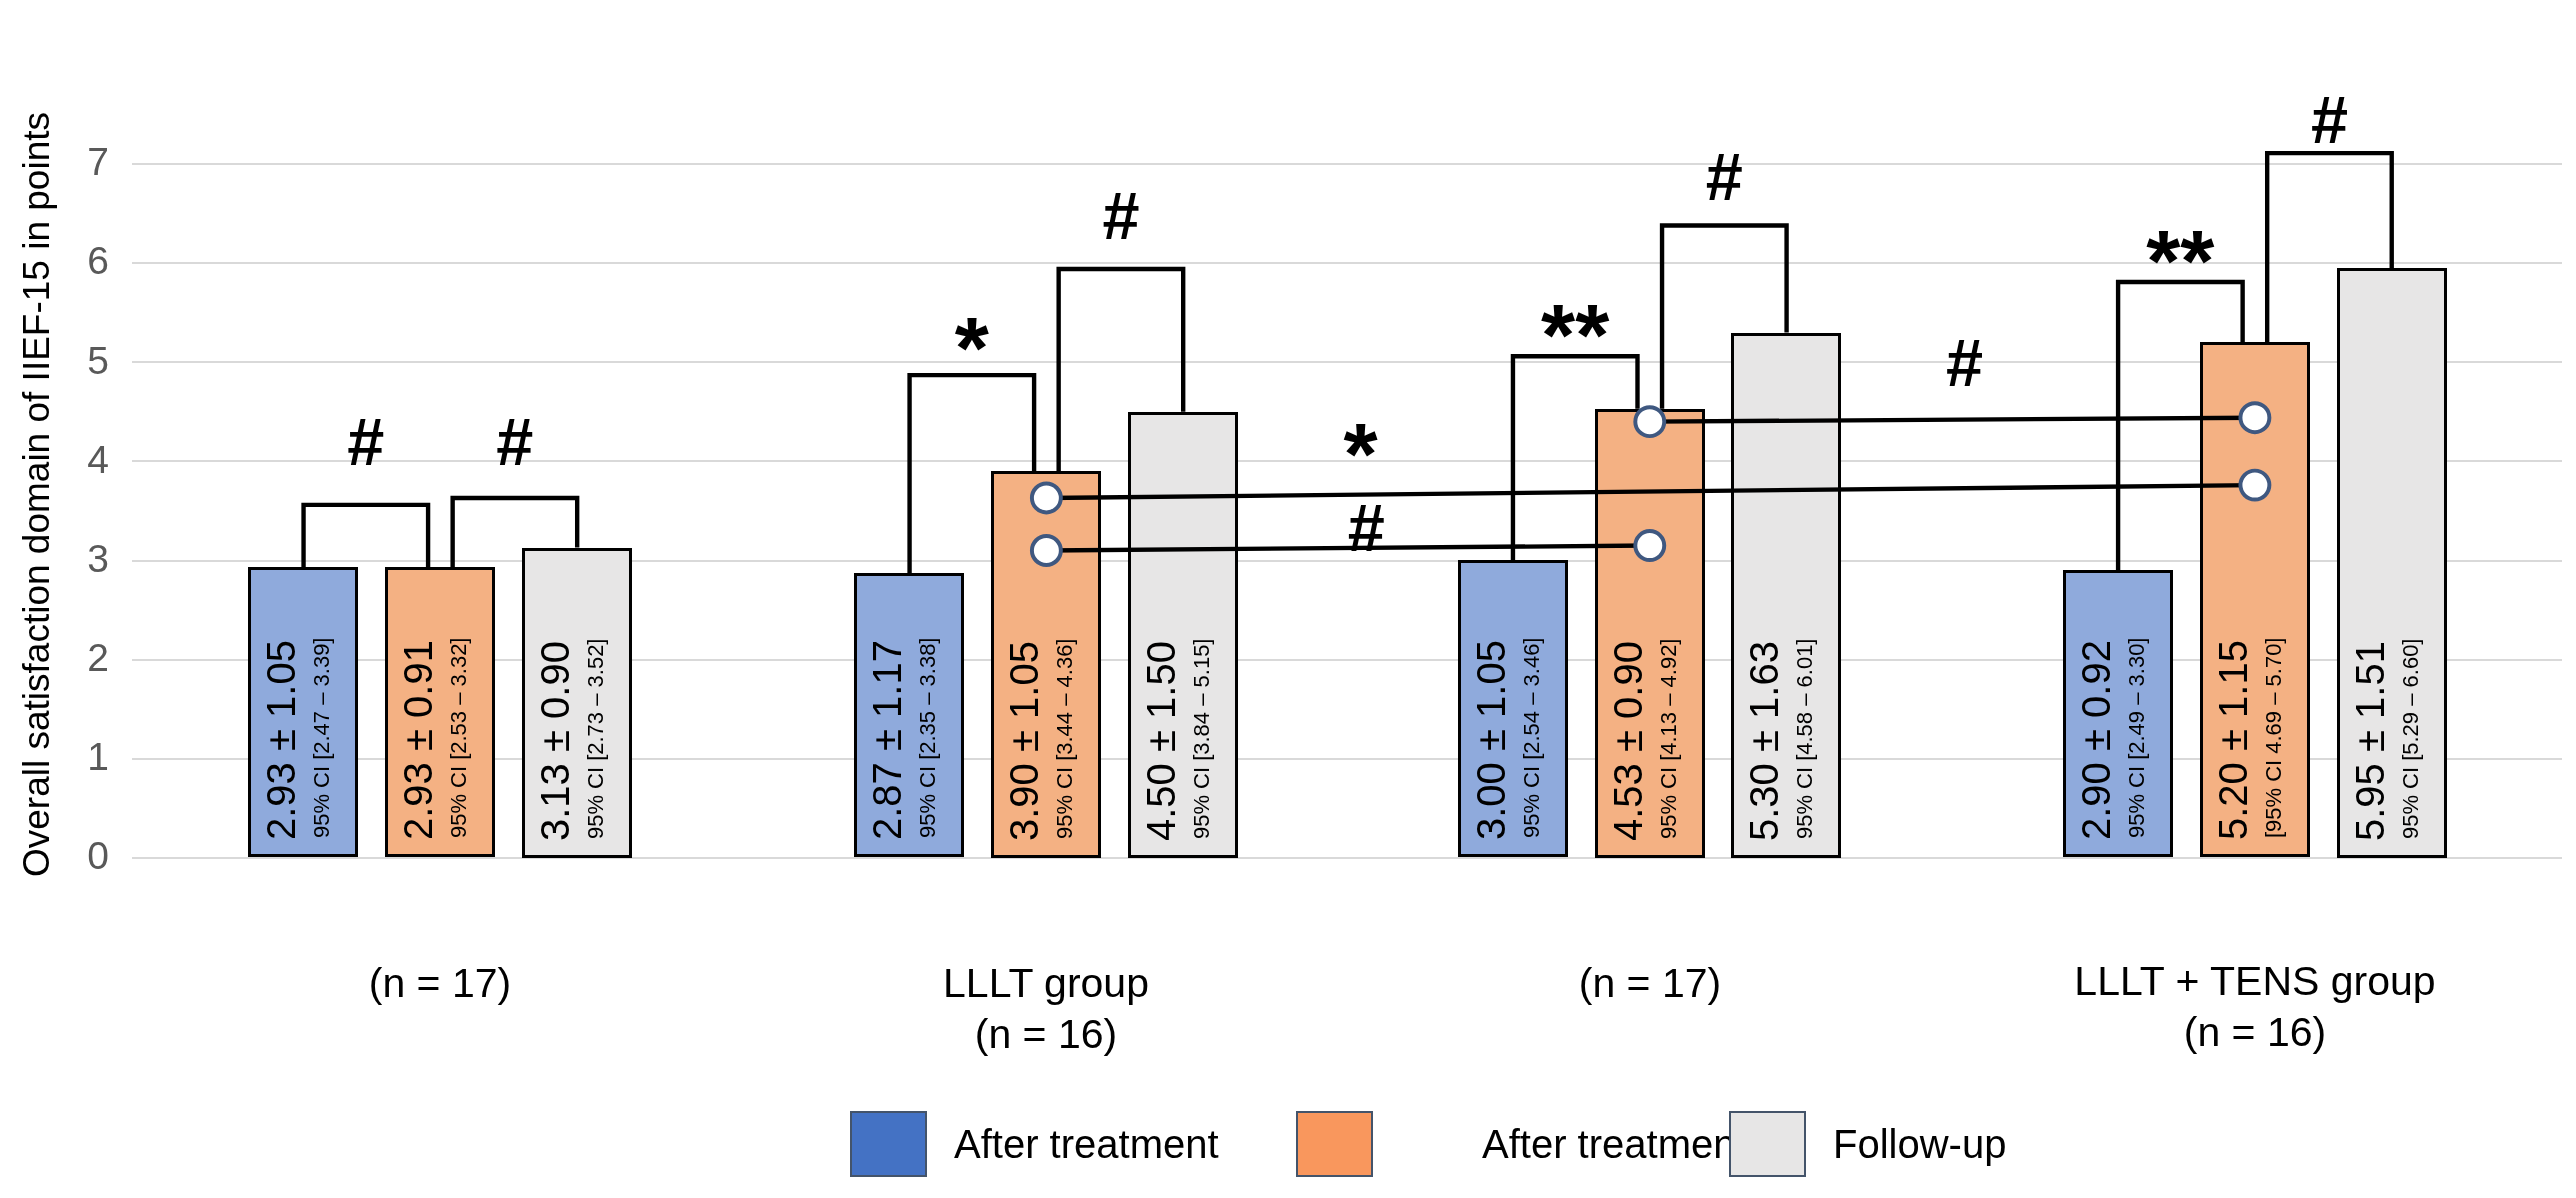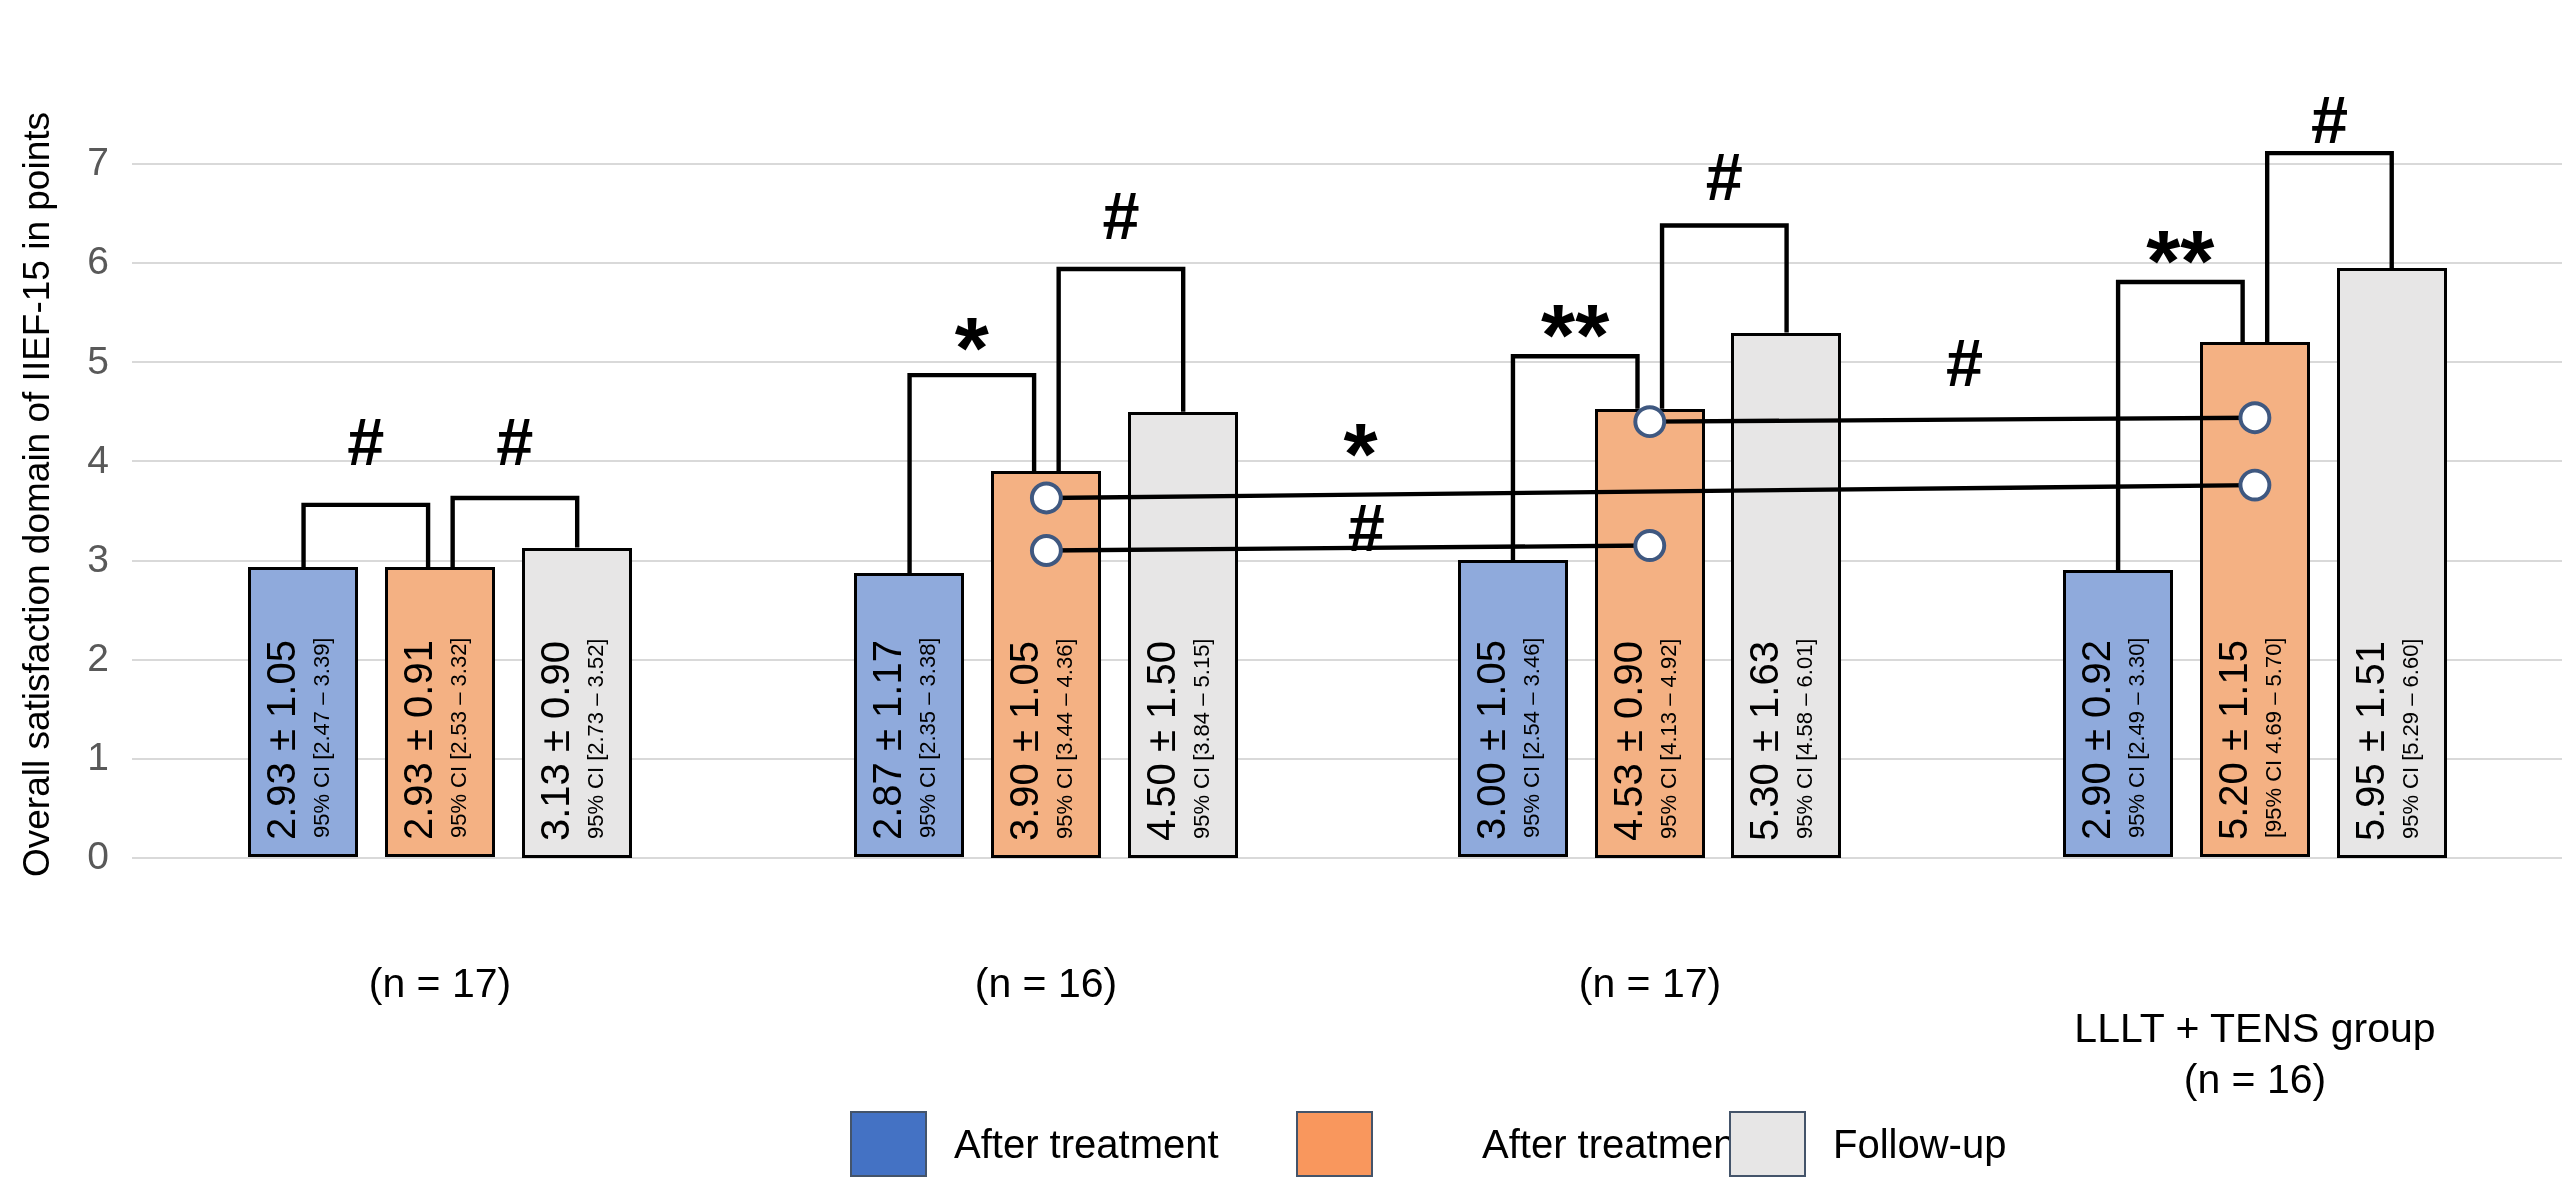--- a/index.html
+++ b/index.html
@@ -61,20 +61,21 @@
       </div>
       <div class="bar" style="left: 991px; top: 471px; width: 110px; height: 387px; background: rgb(244, 177, 131); border-color: rgb(0, 0, 0);">
         <span class="rot bar-val" style="left: 51px; bottom: 14px;">3.90 ± 1.05</span>
         <span class="rot bar-ci" style="left: 82px; bottom: 16px;">95% CI [3.44 – 4.36]</span>
       </div>
       <div class="bar" style="left: 1128px; top: 412px; width: 110px; height: 446px; background: rgb(231, 230, 230); border-color: rgb(0, 0, 0);">
         <span class="rot bar-val" style="left: 51px; bottom: 14px;">4.50 ± 1.50</span>
         <span class="rot bar-ci" style="left: 82px; bottom: 16px;">95% CI [3.84 – 5.15]</span>
       </div>
       <div class="cat" style="left: 783px; top: 958px;">
+        <div>LLLT group</div>
         <div>(n = 16)</div>
       </div>
       <div class="bar" style="left: 1458px; top: 560px; width: 110px; height: 297px; background: rgb(143, 170, 220); border-color: rgb(0, 0, 0);">
         <span class="rot bar-val" style="left: 51px; bottom: 14px;">3.00 ± 1.05</span>
         <span class="rot bar-ci" style="left: 82px; bottom: 16px;">95% CI [2.54 – 3.46]</span>
       </div>
       <div class="bar" style="left: 1595px; top: 409px; width: 110px; height: 449px; background: rgb(244, 177, 131); border-color: rgb(0, 0, 0);">
         <span class="rot bar-val" style="left: 51px; bottom: 14px;">4.53 ± 0.90</span>
         <span class="rot bar-ci" style="left: 82px; bottom: 16px;">95% CI [4.13 – 4.92]</span>
       </div>
@@ -90,21 +91,21 @@
         <span class="rot bar-ci" style="left: 82px; bottom: 16px;">95% CI [2.49 – 3.30]</span>
       </div>
       <div class="bar" style="left: 2200px; top: 342px; width: 110px; height: 515px; background: rgb(244, 177, 131); border-color: rgb(0, 0, 0);">
         <span class="rot bar-val" style="left: 51px; bottom: 14px;">5.20 ± 1.15</span>
         <span class="rot bar-ci" style="left: 82px; bottom: 16px;">[95% CI 4.69 – 5.70]</span>
       </div>
       <div class="bar" style="left: 2337px; top: 268px; width: 110px; height: 590px; background: rgb(231, 230, 230); border-color: rgb(0, 0, 0);">
         <span class="rot bar-val" style="left: 51px; bottom: 14px;">5.95 ± 1.51</span>
         <span class="rot bar-ci" style="left: 82px; bottom: 16px;">95% CI [5.29 – 6.60]</span>
       </div>
-      <div class="cat" style="left: 1992px; top: 1003px;">
+      <div class="cat" style="left: 1992px; top: 956px;">
         <div>LLLT + TENS group</div>
         <div>(n = 16)</div>
       </div>
     </div>
   <svg id="overlay" width="2576" height="1198" viewBox="0 0 2937 1366" xmlns="http://www.w3.org/2000/svg">
       <path d="M 346 646.91 L 346 575.72 L 488 575.72 L 488 646.91" fill="none" stroke="#000000" stroke-width="5"></path>
       <text x="417" y="530.4" text-anchor="middle" fill="#000000" font-size="76" font-weight="700">#</text>
       <path d="M 516 646.91 L 516 567.81 L 658 567.81 L 658 624.31" fill="none" stroke="#000000" stroke-width="5"></path>
       <text x="587" y="530.4" text-anchor="middle" fill="#000000" font-size="76" font-weight="700">#</text>
       <path d="M 1037 653.69 L 1037 427.68999999999994 L 1179 427.68999999999994 L 1179 537.3" fill="none" stroke="#000000" stroke-width="5"></path>

